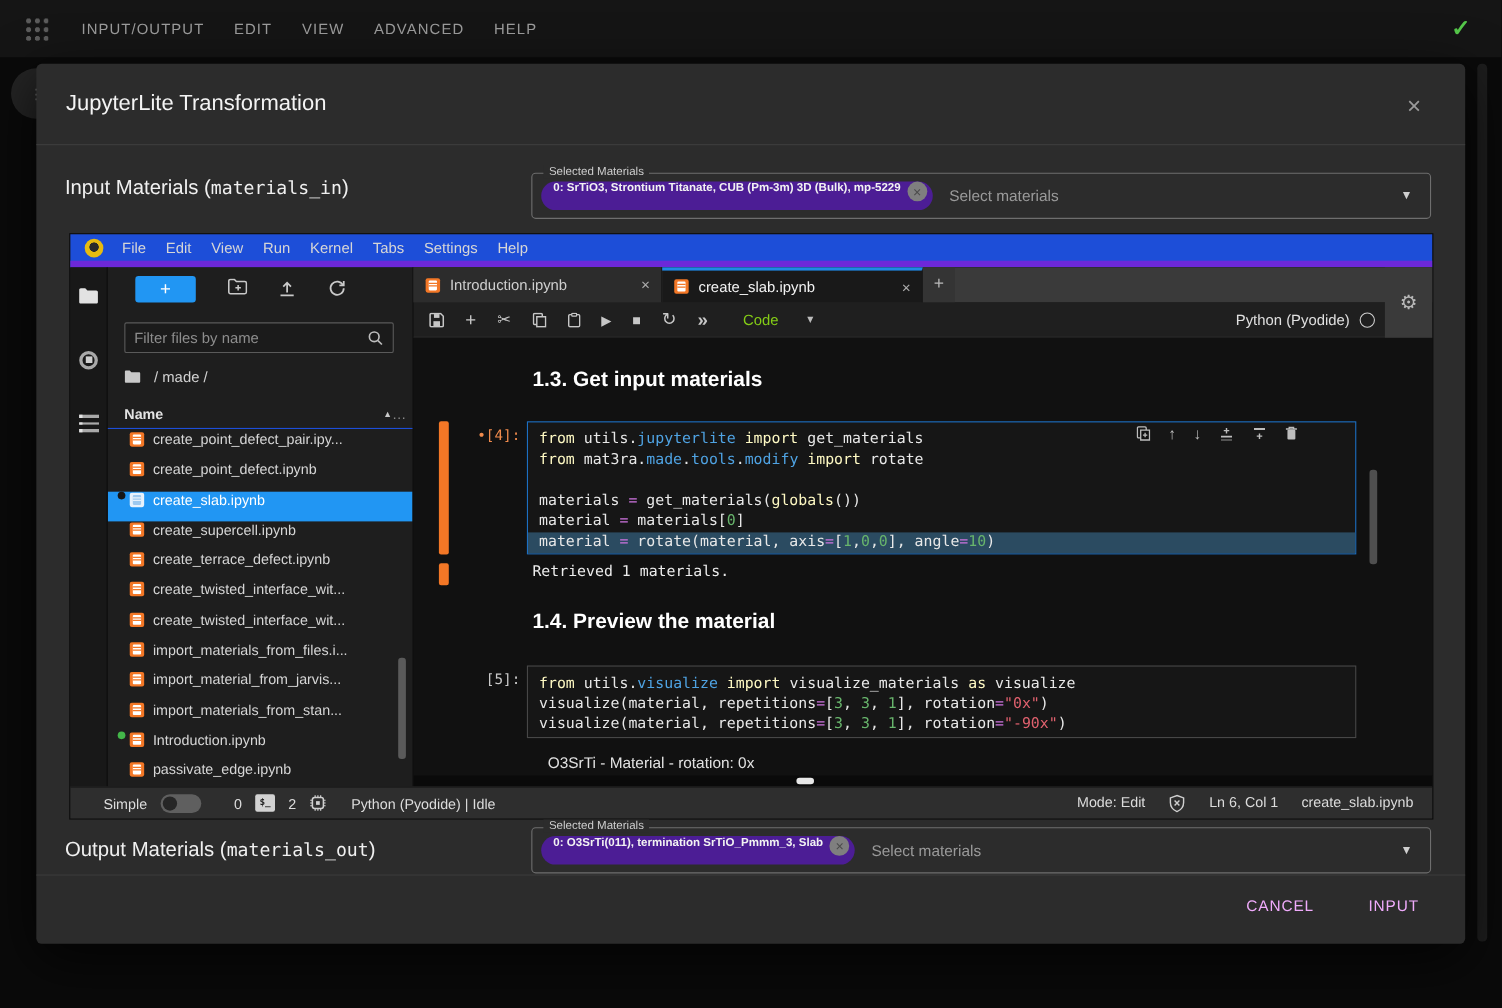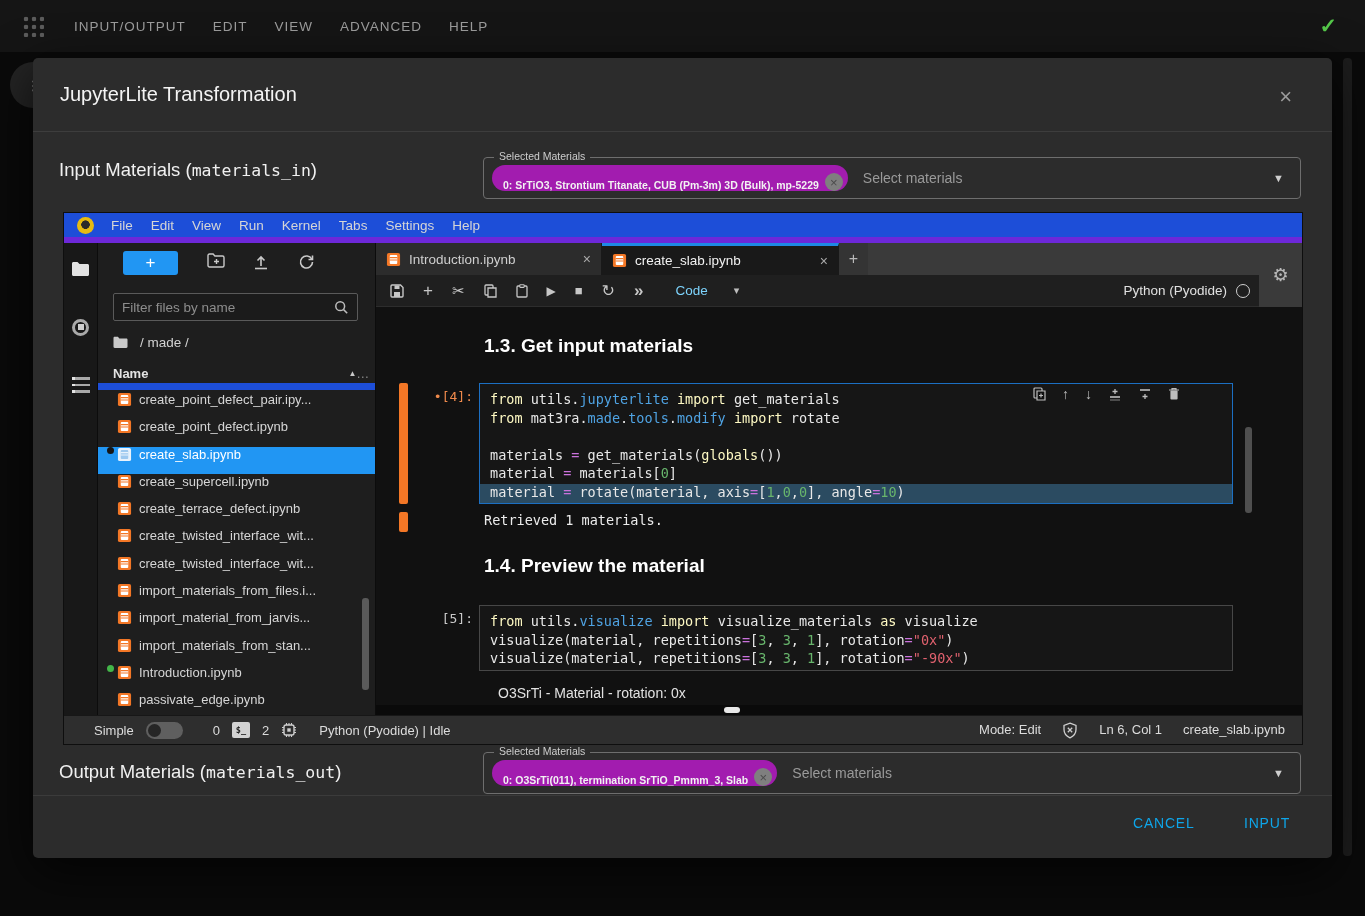--- a/index.html
+++ b/index.html
@@ -22,21 +22,21 @@
   .dlg-title{position:absolute;left:27px;top:25px;font-size:20px;font-weight:500;color:#f4f4f4}
   .dlg-close{position:absolute;right:40px;top:28px;font-size:22px;color:#9b9b9b;cursor:pointer;line-height:1}
   .dlg-hr1{position:absolute;left:0;right:0;top:73px;height:1px;background:#3d3d3d}
   .sec-label{position:absolute;left:26px;font-size:18.5px;color:#f0f0f0}
   .sec-label .mono{font-family:"DejaVu Sans Mono",monospace;font-size:16.5px}
   .lbl-in{top:101px}.lbl-out{top:703px}
 
   .sel{position:absolute;left:450px;width:818px;height:42px;border:1px solid #6e6e6e;border-radius:4px;display:flex;align-items:center;padding:0 40px 0 8px}
   .sel-in{top:99px}.sel-out{top:694px}
   .sel .legend{position:absolute;top:-8px;left:10px;font-size:10.5px;color:#cdcdcd;background:#2c2c2c;padding:0 5px}
-  .chip{display:flex;align-items:flex-end;height:26px;border-radius:13px;background:#a21caf;padding:0 5px 0 11px;max-width:560px}
+  .chip{display:flex;align-items:flex-start;height:26px;border-radius:13px;background:#4c1d95;padding:0 5px 0 11px;max-width:560px}
   .chip .ct{font-size:10.5px;font-weight:600;color:#f2f2f2;white-space:nowrap}
   .chip .cx{width:18px;height:18px;border-radius:50%;background:#7f7f7f;color:#4b4b4b;font-size:13px;display:flex;align-items:center;justify-content:center;margin-left:6px;cursor:pointer}
   .sel .ph{margin-left:15px;font-size:14px;color:#9a9a9a}
   .sel .arrow{position:absolute;right:16px;font-size:11px;color:#cfcfcf;cursor:pointer}
 
   
   .jlab{position:absolute;left:30px;top:154px;width:1240px;height:533px;background:#1d1d1d;border:1px solid #0e0e0e}
   .jl-menubar{position:absolute;left:0;top:0;right:0;height:30px;background:#1d4ed8;display:flex;align-items:center;border-bottom:6px solid #6d28d9}
   .py-icon{width:17px;height:17px;border-radius:50%;margin:0 8px 0 13px;background:radial-gradient(circle at 50% 45%,#2a2a2a 4px,#e7bb10 4.5px)}
   .jl-menu{display:flex}
@@ -51,21 +51,21 @@
   .toc i{display:block;width:18px;height:2.5px;background:#a9a9a9;position:relative}
   .toc i::before{content:"";position:absolute;left:-0px;top:0;width:3px;height:2.5px;background:#e3e3e3}
 
   .fpanel{width:278px;background:#1e1e1e;position:relative;border-right:1px solid #0c0c0c}
   .fb-new{position:absolute;left:25px;top:8px;width:55px;height:24px;background:#2196f3;border-radius:3px;color:#fff;font-size:17px;display:flex;align-items:center;justify-content:center;cursor:pointer}
   .fb-ic{position:absolute;top:10px;width:20px;height:20px;color:#c9c9c9;cursor:pointer}
   .fb-filter{position:absolute;left:15px;top:50px;width:245px;height:28px;border:1px solid #5a5a5a;border-radius:2px;background:#1b1b1b;display:flex;align-items:center;padding:0 8px}
   .fb-filter .phx{font-size:13.5px;color:#8d8d8d}
   .fb-filter svg{margin-left:auto}
   .fb-crumb{position:absolute;left:15px;top:92px;display:flex;align-items:center;gap:12px;font-size:13.5px;color:#d2d2d2}
-  .fb-head{position:absolute;left:0;right:0;top:120px;height:27px;border-bottom:7px solid #1d4ed8;display:flex;align-items:center;padding:0 10px 0 15px}
+  .fb-head{position:absolute;left:0;right:0;top:120px;height:27px;border-bottom:1px solid #1d4ed8;display:flex;align-items:center;padding:0 10px 0 15px}
   .fb-head .hn{font-size:13px;font-weight:bold;color:#e3e3e3}
   .fb-head .hs{font-size:8px;color:#c9c9c9;margin-left:200px}
   .fb-head .hm{margin-left:auto;color:#8a8a8a;font-size:13px;letter-spacing:1px}
   .fb-list{position:absolute;left:0;right:0;top:149px;bottom:0;overflow:hidden}
   .frow{height:27.3px;display:flex;padding-left:5px;cursor:pointer}
   .frow .dotslot{width:14px;display:flex;justify-content:center}
   .frow .dot{width:7px;height:7px;border-radius:50%}
   .dot.dark{background:#161616}.dot.green{background:#43b649}
   .frow .fname{margin-left:7px;font-size:13px;color:#d6d6d6;white-space:nowrap}
   .frow.selected{background:#2196f3}
@@ -78,21 +78,21 @@
   .tab .tl{font-size:13.5px;color:#cfcfcf;white-space:nowrap}
   .tab .tx{margin-left:auto;color:#aaa;font-size:14px}
   .tab.active{background:#191919;border-top:3px solid #1e88e5;width:237px}
   .tab.active .tl{color:#f2f2f2}
   .plus-tab{width:29px;background:#343434;display:flex;align-items:center;justify-content:center;color:#b9b9b9;font-size:16px;cursor:pointer}
   .gearblock{position:absolute;right:0;top:0;width:43px;height:64px;background:#3a3a3a;display:flex;align-items:center;justify-content:center;z-index:3}
   .gearblock span{font-size:18px;color:#b9b9b9;cursor:pointer}
   .nbtoolbar{position:absolute;left:0;right:0;top:32px;height:32px;background:#1f1f1f;border-bottom:1px solid #2d2d2d;display:flex;align-items:center;padding-left:14px;gap:19px}
   .tbi{color:#c7c7c7;font-size:14px;cursor:pointer;display:flex;align-items:center;line-height:1}
   .codesel{display:flex;align-items:center;gap:26px;margin-left:13px;cursor:pointer}
-  .codesel .cl{font-size:13.5px;color:#7dd3fc}
+  .codesel .cl{font-size:13.5px;color:#84cc16}
   .codesel .cc{font-size:11px;color:#bdbdbd}
   .kernelind{margin-left:auto;margin-right:52px;display:flex;align-items:center;gap:9px}
   .kernelind .kt{font-size:13.5px;color:#e0e0e0}
   .kernelind .kc{width:14px;height:14px;border:1.5px solid #cfcfcf;border-radius:50%}
 
   .nbcontent{position:absolute;left:0;right:0;top:64px;bottom:10px;background:#111;overflow:hidden}
   .h1{position:absolute;left:108px;font-size:19px;font-weight:bold;color:#fff}
   .hx1{top:28px}.hx2{top:248px}
   .prompt{position:absolute;left:0;width:97px;text-align:right;font-family:"DejaVu Sans Mono",monospace;font-size:13px}
   .p4{top:82px;color:#ef8a4c}.p5{top:304px;color:#c9c9c9}
@@ -114,21 +114,21 @@
 
   .statusbar{position:absolute;left:0;right:0;bottom:0;height:29px;background:#2e2e2e;border-top:1px solid #171717;display:flex;align-items:center;font-size:13px;color:#dcdcdc}
   .sb-left{display:flex;align-items:center;margin-left:30px;gap:12px}
   .toggle{width:37px;height:17px;border-radius:9px;background:#5f5f5f;position:relative;cursor:pointer;margin-right:18px}
   .toggle i{position:absolute;left:2px;top:2px;width:13px;height:13px;border-radius:50%;background:#262626}
   .term-ic{width:18px;height:16px;background:#d2d2d2;border-radius:2px;color:#1d1d1d;font-family:"DejaVu Sans Mono",monospace;font-size:8.5px;font-weight:bold;display:flex;align-items:center;justify-content:center}
   .sb-kstat{margin-left:10px}
   .sb-right{display:flex;gap:21px;margin-left:auto;margin-right:17px}
 
   .dlg-hr2{position:absolute;left:0;right:0;top:737px;height:1px;background:#3b3b3b}
-  .abtn{position:absolute;top:757px;font-size:14px;letter-spacing:.8px;font-weight:500;color:#0ea5e9;cursor:pointer;background:none;border:none;font-family:"Liberation Sans",sans-serif}
+  .abtn{position:absolute;top:757px;font-size:14px;letter-spacing:.8px;font-weight:500;color:#f0abfc;cursor:pointer;background:none;border:none;font-family:"Liberation Sans",sans-serif}
   .btn-cancel{left:1100px}.btn-submit{left:1211px}
   svg{display:block}
 </style>
 </head>
 <body>
 
 <div class="stage">
 
   <div class="appbar">
     <div class="app-logo"></div>

